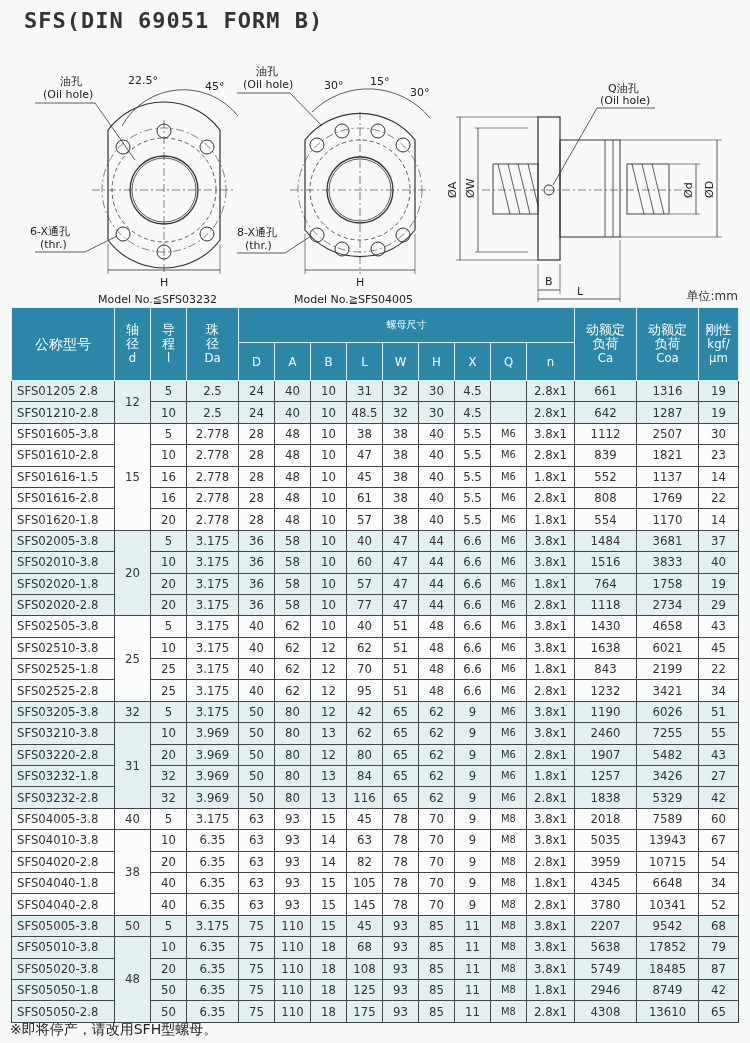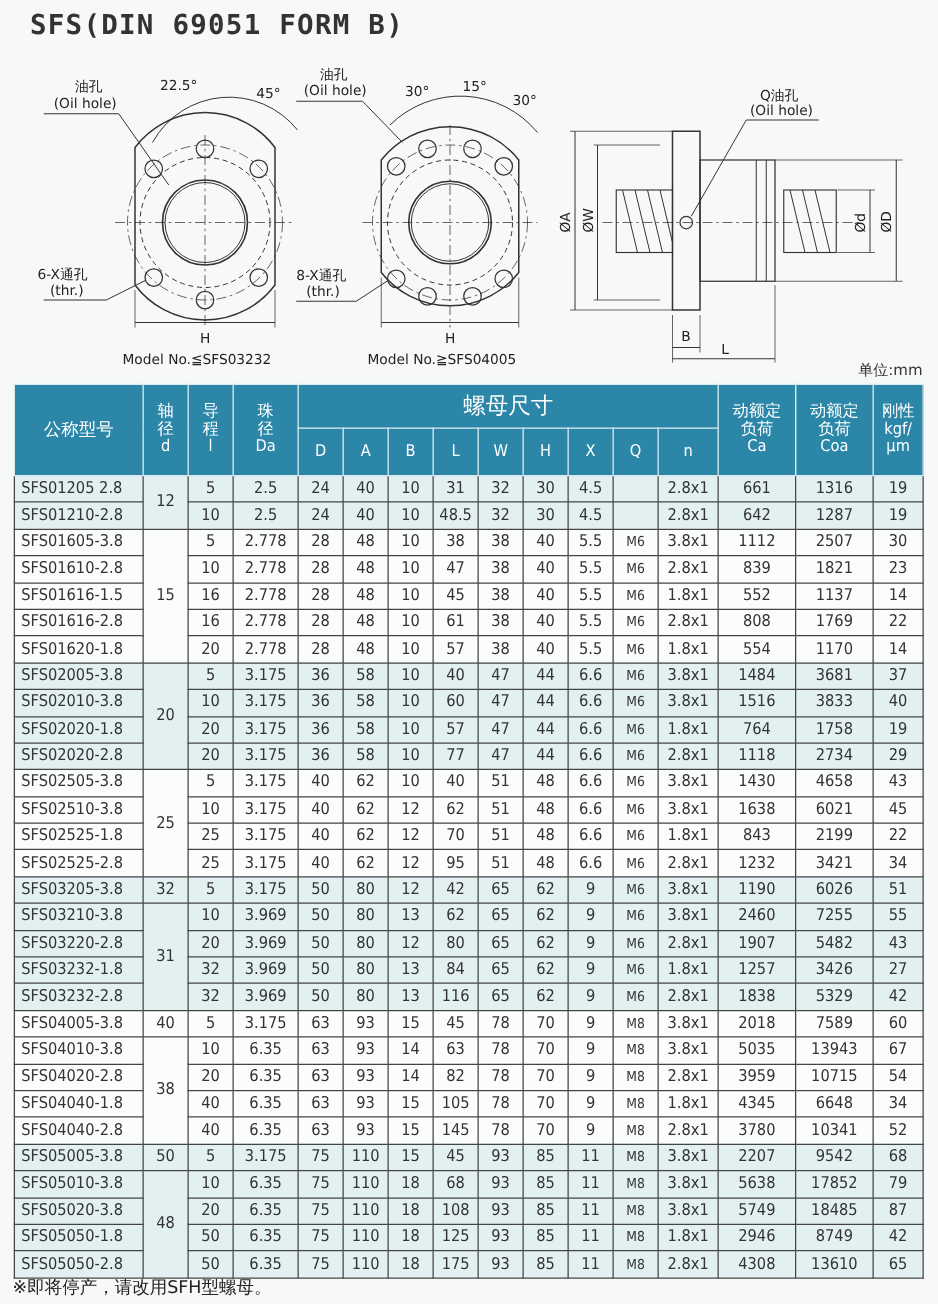--- a/index.html
+++ b/index.html
@@ -1,18 +1,18 @@
 <!DOCTYPE html>
 <html><head>
 <meta charset="utf-8">
 <style>
   html,body{margin:0;padding:0;background:#f7f8f8;}
   body{width:750px;height:1043px;position:relative;overflow:hidden;font-family:"DejaVu Sans","Liberation Sans",sans-serif;color:#222;}
   .title{position:absolute;left:24px;top:8px;font-family:"DejaVu Sans Mono","Liberation Mono",monospace;font-size:22px;letter-spacing:1px;color:#333;font-weight:bold;}
-  .drawings{position:absolute;left:0;top:40px;width:600px;height:255px;}
+  .drawings{position:absolute;left:0;top:52px;width:600px;height:255px;}
   .drawings svg{position:absolute;left:0;top:0;}
   .unit{position:absolute;right:12px;top:288px;font-size:12px;color:#333;}
   table.spec{position:absolute;left:11px;top:307px;border-collapse:collapse;font-family:"DejaVu Sans Condensed","DejaVu Sans","Liberation Sans",sans-serif;font-size:13px;}
   table.spec th{background:#2b86a8;color:#fff;font-weight:normal;border:1px solid #d9ecf1;text-align:center;padding:0;line-height:14px;font-size:13px;}
   table.spec td{border:1px solid #444;text-align:center;padding:0;height:20.4px;line-height:20px;color:#333;}
   table.spec td.model{text-align:left;padding-left:5px;}
   tr.shade td{background:#e2f0f2;}
   tr.plain td{background:#fbfcfc;}
   td.mg-shade{background:#e2f0f2 !important;}
   td.mg-plain{background:#fbfcfc !important;}
@@ -181,21 +181,21 @@
       <th rowspan="2">
         <div>导</div>
           <div>程</div>
           <div>l</div>
       </th>
       <th rowspan="2">
         <div>珠</div>
           <div>径</div>
           <div>Da</div>
       </th>
-      <th colspan="9" style="font-size:18px">螺母尺寸</th>
+      <th colspan="9" style="font-size:10px">螺母尺寸</th>
       <th rowspan="2">
         <div>动额定</div>
           <div>负荷</div>
           <div>Ca</div>
       </th>
       <th rowspan="2">
         <div>动额定</div>
           <div>负荷</div>
           <div>Coa</div>
       </th>

